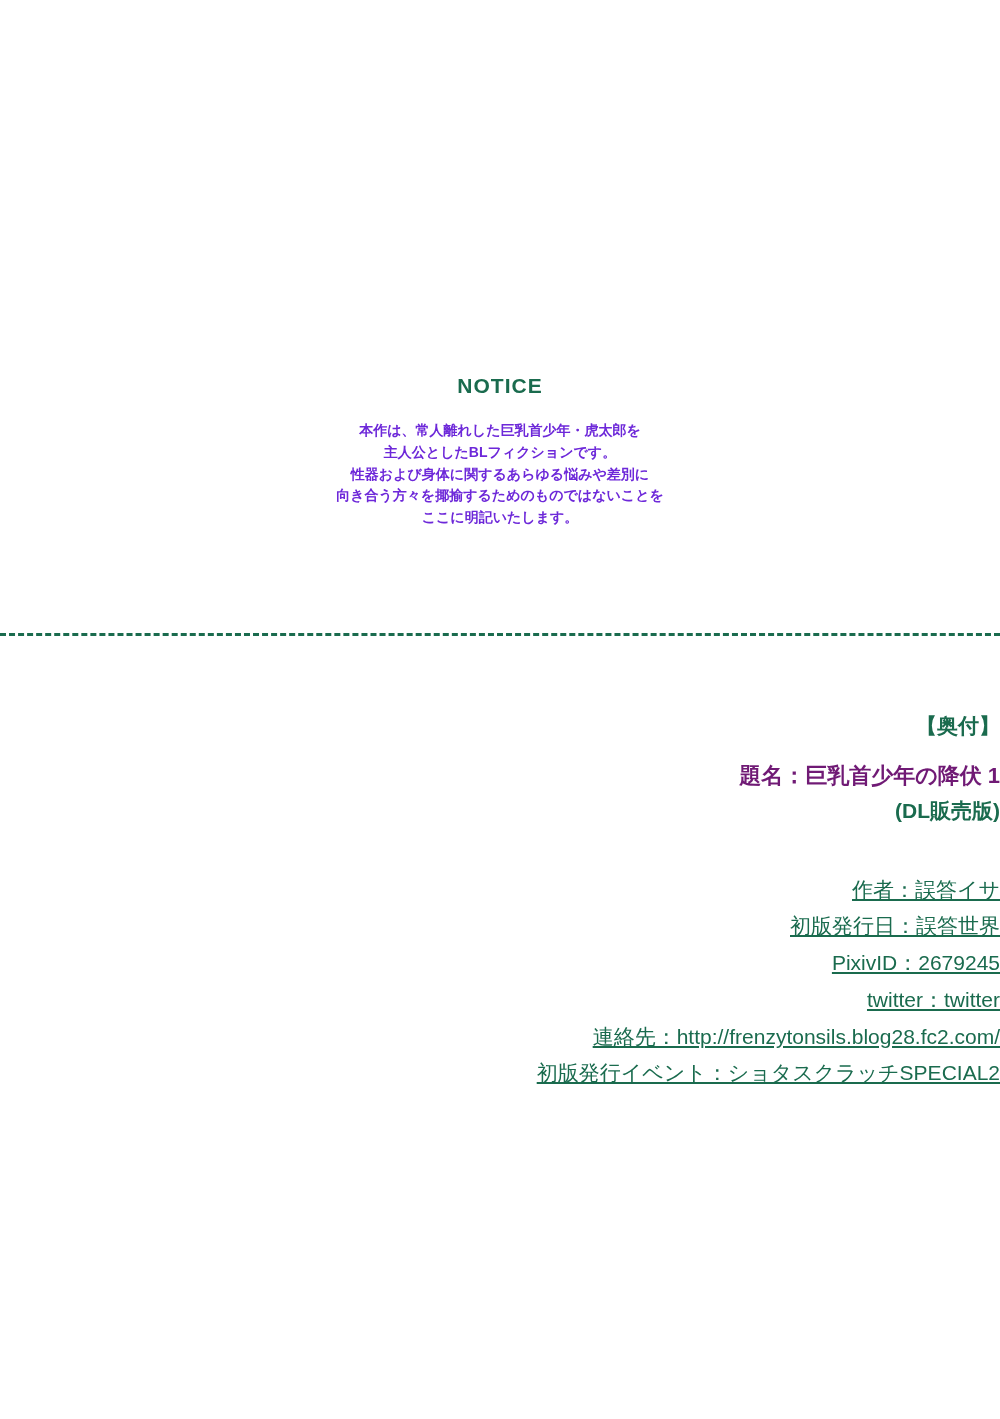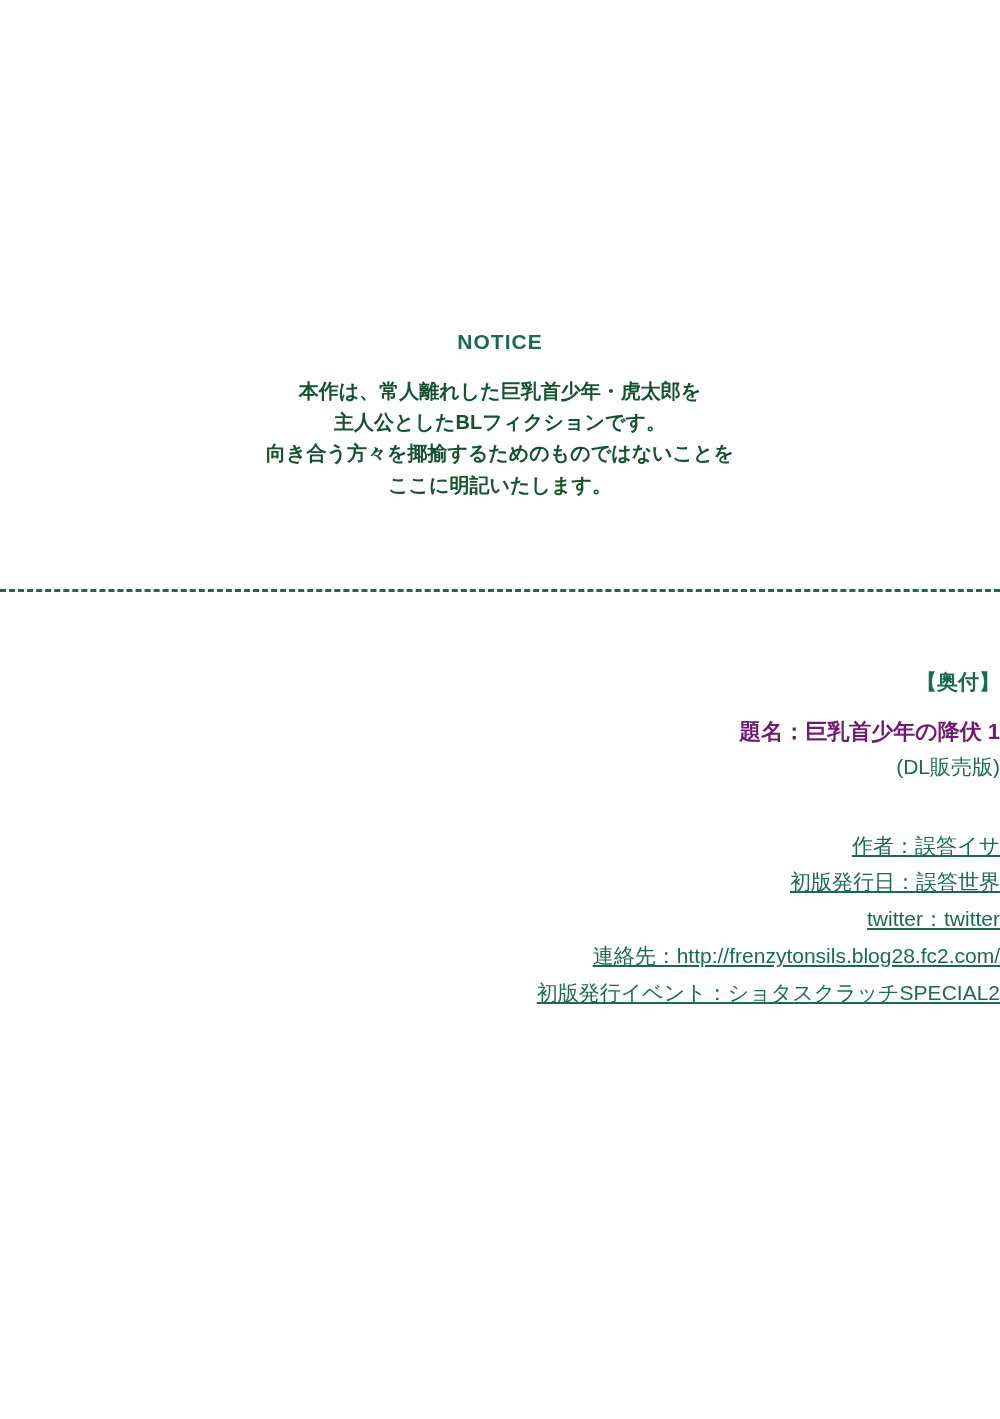--- a/index.html
+++ b/index.html
@@ -13,42 +13,43 @@
     font-family: "Liberation Sans", sans-serif;
     color: #1a6b4e;
     overflow: hidden;
   }
 
   .page {
     position: relative;
     width: 1000px;
     height: 1113px;
     box-sizing: border-box;
+    margin-top: 44px;
   }
 
   
   .notice-block {
     position: absolute;
     top: 330px;
     left: 0;
     width: 1000px;
     text-align: center;
   }
   .notice-heading {
     font-size: 21px;
     font-weight: bold;
     letter-spacing: 1px;
     color: #1a6b4e;
     margin-bottom: 22px;
   }
   .notice-body {
-    font-size: 20px;
+    font-size: 14px;
     font-weight: bold;
     line-height: 1.56;
-    color: #14532d;
+    color: #6d28d9;
   }
   .notice-body .line {
     display: block;
     white-space: nowrap;
   }
 
   
   .divider {
     position: absolute;
     top: 589px;
@@ -73,21 +74,21 @@
     margin-bottom: 18px;
   }
   .colophon-title {
     font-size: 22px;
     font-weight: bold;
     color: #701a75;
     line-height: 1.62;
   }
   .colophon-subtitle {
     font-size: 21px;
-    font-weight: normal;
+    font-weight: bold;
     color: #1a6b4e;
     line-height: 1.62;
   }
   .colophon-meta {
     margin-top: 44px;
     font-size: 21px;
     line-height: 1.75;
     color: #1a6b4e;
     text-decoration: underline;
   }
@@ -99,33 +100,35 @@
 </head>
 <body>
 
 <div class="page">
 
   <section class="notice-block">
     <div class="notice-heading">NOTICE</div>
     <div class="notice-body">
       <span class="line">本作は、常人離れした巨乳首少年・虎太郎を</span>
       <span class="line">主人公としたBLフィクションです。</span>
+      <span class="line">性器および身体に関するあらゆる悩みや差別に</span>
       <span class="line">向き合う方々を揶揄するためのものではないことを</span>
       <span class="line">ここに明記いたします。</span>
     </div>
   </section>
 
   <div class="divider"></div>
 
   <section class="colophon">
     <div class="colophon-heading">【奥付】</div>
     <div class="colophon-title">題名：巨乳首少年の降伏 1</div>
     <div class="colophon-subtitle">(DL販売版)</div>
     <div class="colophon-meta">
       <span class="meta-line">作者：誤答イサ</span>
       <span class="meta-line">初版発行日：誤答世界</span>
+      <span class="meta-line">PixivID：2679245</span>
       <span class="meta-line">twitter：twitter</span>
       <span class="meta-line">連絡先：http://frenzytonsils.blog28.fc2.com/</span>
       <span class="meta-line">初版発行イベント：ショタスクラッチSPECIAL2</span>
     </div>
   </section>
 
 </div>
 
 </body></html>

